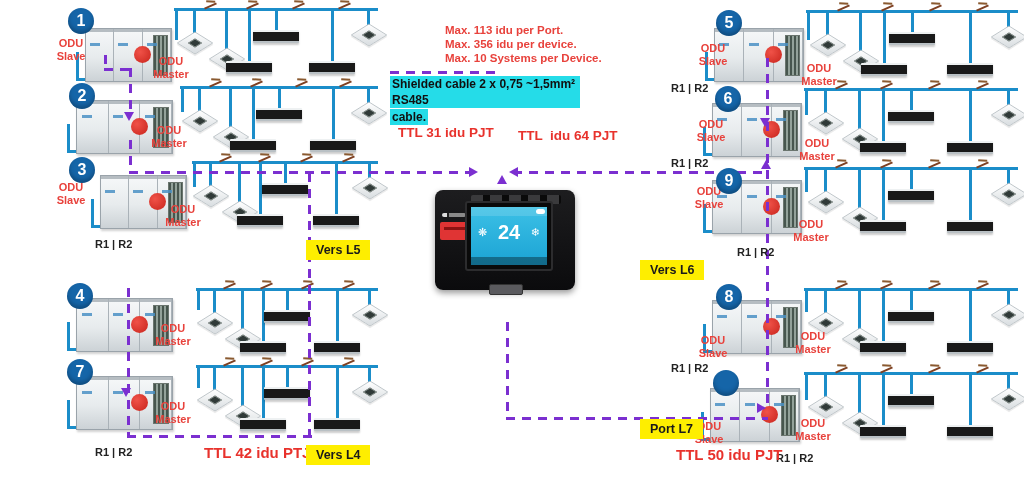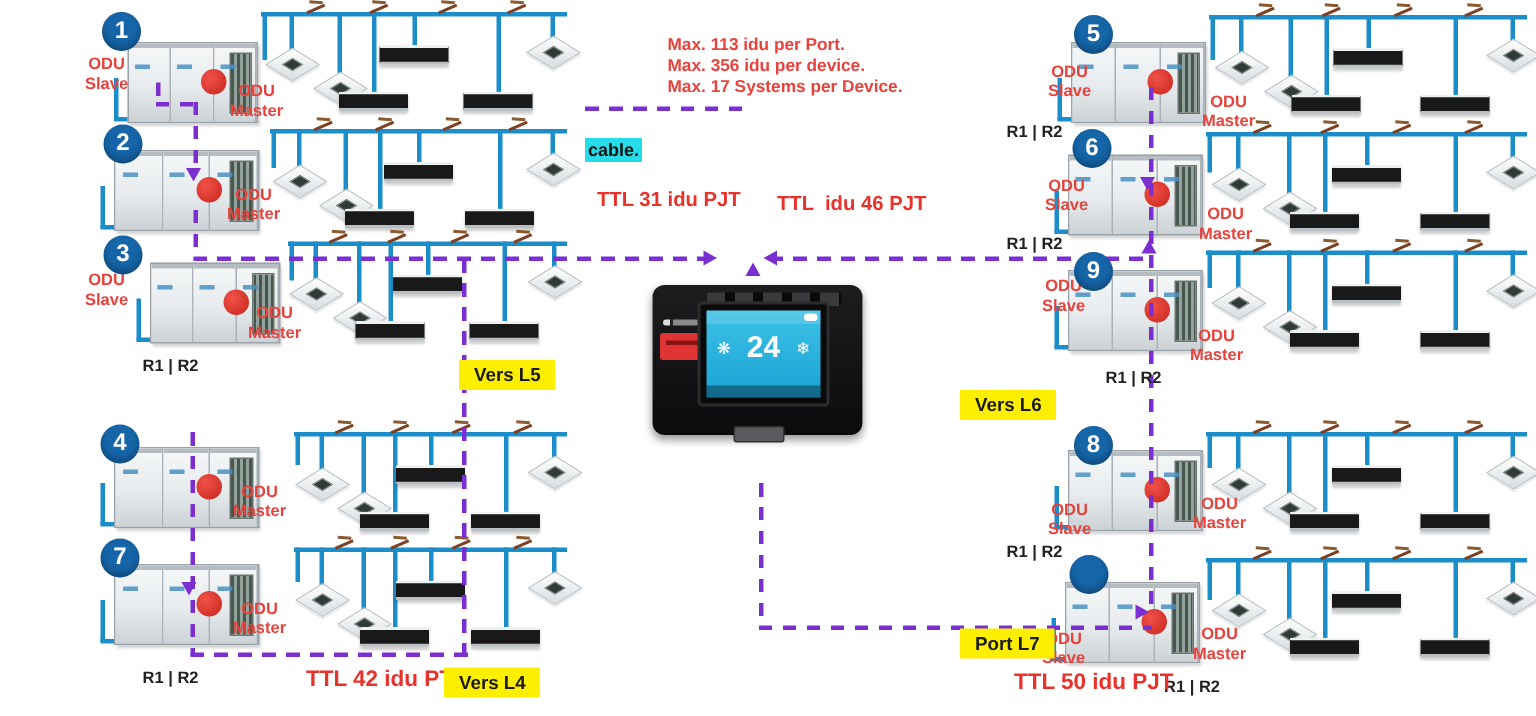--- a/index.html
+++ b/index.html
@@ -411,35 +411,35 @@
       <div class="arr l" style="left: 509px; top: 167px;"></div>
       <div class="arr u" style="left: 497px; top: 175px;"></div>
       <div class="arr u" style="left: 761px; top: 160px;"></div>
       <div class="arr d" style="left: 124px; top: 112px;"></div>
       <div class="arr d" style="left: 760px; top: 118px;"></div>
       <div class="arr d" style="left: 121px; top: 388px;"></div>
     </div>
 
   <div class="maxnote" style="top:24px">Max. 113 idu per Port.</div>
   <div class="maxnote" style="top:38px">Max. 356 idu per device.</div>
-  <div class="maxnote" style="top:52px">Max. 17 Systems per Device.</div>
+  <div class="maxnote" style="top:52px">Max. 10 Systems per Device.</div>
 
   <div class="cyan-note">
-    <br>
+    <span>Shielded cable  2 x 0,75 ~1,5mm² RS485</span><br>
     <span>cable.</span>
   </div>
 
   <div class="ttl" style="left:398px;top:125px;font-size:13.5px">TTL 31 idu PJT</div>
-  <div class="ttl" style="left:518px;top:128px;font-size:13.5px">TTL  idu 46 PJT</div>
+  <div class="ttl" style="left:518px;top:128px;font-size:13.5px">TTL  idu 64 PJT</div>
   <div class="ttl" style="left:204px;top:444px;font-size:15px">TTL 42 idu PTJ</div>
   <div class="ttl" style="left:676px;top:446px;font-size:15px">TTL 50 idu PJT</div>
 
   <div class="vers" style="left:306px;top:240px">Vers L5</div>
   <div class="vers" style="left:640px;top:260px">Vers L6</div>
-  <div class="vers" style="left:296px;top:445px">Vers L4</div>
+  <div class="vers" style="left:306px;top:445px">Vers L4</div>
   <div class="vers" style="left:640px;top:419px">Port L7</div>
 
   <div class="r1r2" style="left:95px;top:238px">R1 | R2</div>
   <div class="r1r2" style="left:95px;top:446px">R1 | R2</div>
   <div class="r1r2" style="left:671px;top:82px">R1 | R2</div>
   <div class="r1r2" style="left:671px;top:157px">R1 | R2</div>
   <div class="r1r2" style="left:737px;top:246px">R1 | R2</div>
   <div class="r1r2" style="left:671px;top:362px">R1 | R2</div>
   <div class="r1r2" style="left:776px;top:452px">R1 | R2</div>
 

